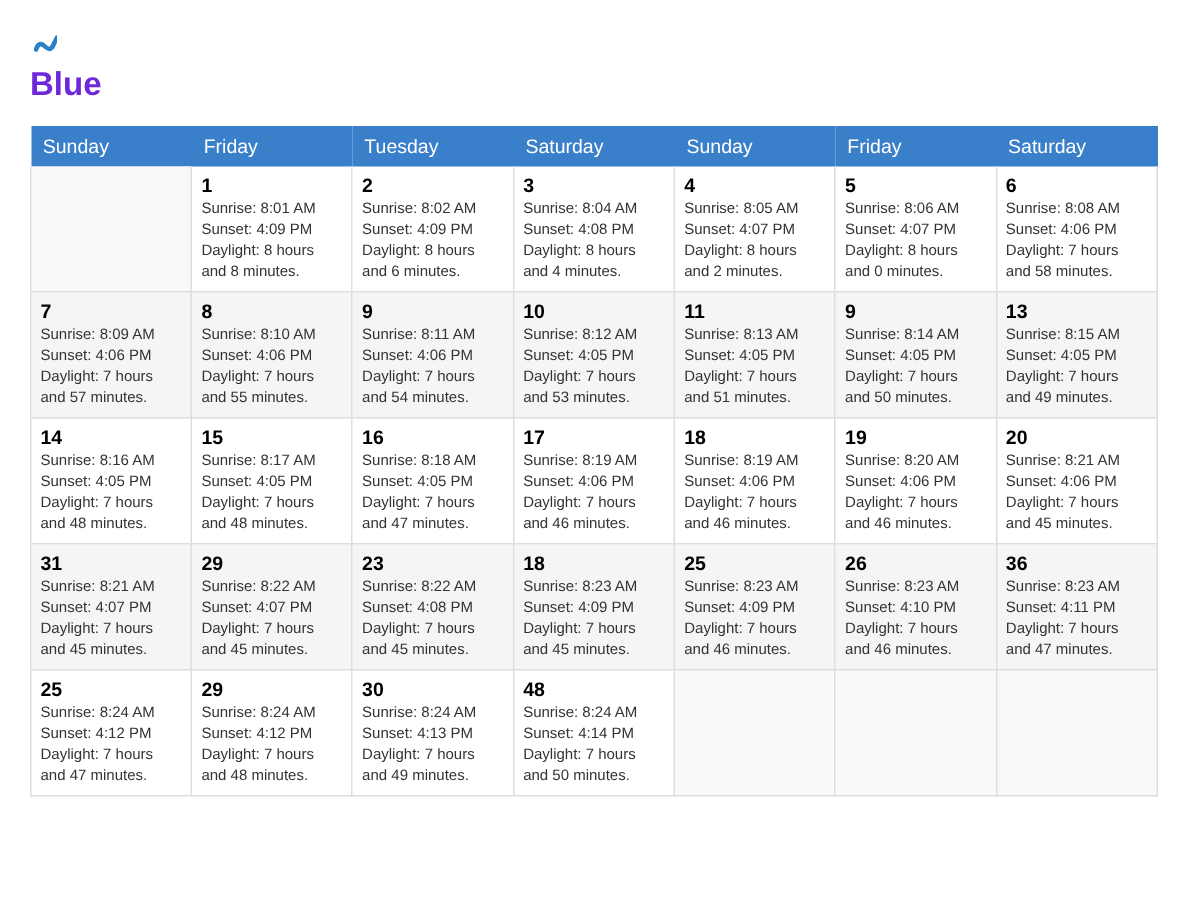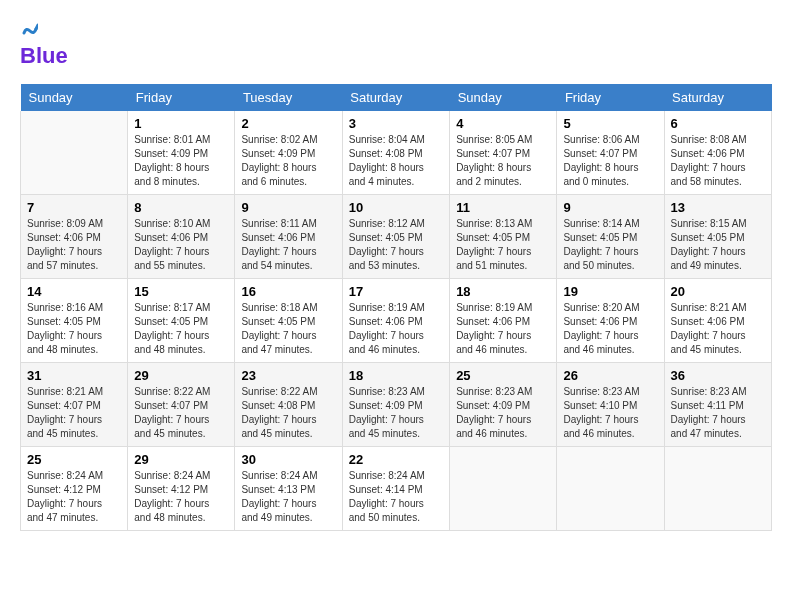--- a/index.html
+++ b/index.html
@@ -232,21 +232,21 @@
         </td>
         <td>
           <span class="day-num">29</span>
           <div class="day-info">Sunrise: 8:24 AM<br>Sunset: 4:12 PM<br>Daylight: 7 hours<br>and 48 minutes.</div>
         </td>
         <td>
           <span class="day-num">30</span>
           <div class="day-info">Sunrise: 8:24 AM<br>Sunset: 4:13 PM<br>Daylight: 7 hours<br>and 49 minutes.</div>
         </td>
         <td>
-          <span class="day-num">22</span>
+          <span class="day-num">48</span>
           <div class="day-info">Sunrise: 8:24 AM<br>Sunset: 4:14 PM<br>Daylight: 7 hours<br>and 50 minutes.</div>
         </td>
         <td class="empty-cell"></td>
         <td class="empty-cell"></td>
         <td class="empty-cell"></td>
       </tr>
     </tbody>
 </table>
 
 </body></html>

